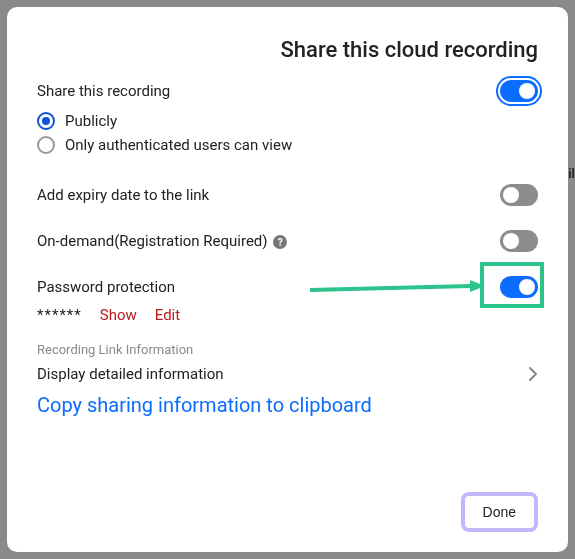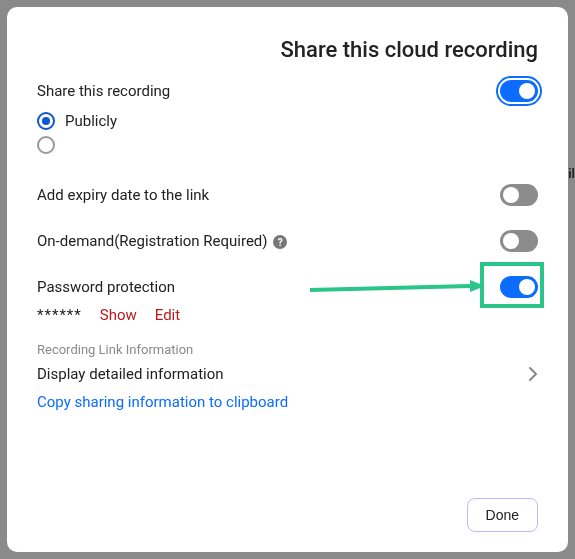--- a/index.html
+++ b/index.html
@@ -121,35 +121,35 @@
     display: flex;
     align-items: center;
     justify-content: space-between;
     font-size: 15px;
     color: #222;
     margin-bottom: 10px;
     cursor: pointer;
   }
   .chevron svg { display: block; }
   .copy-link {
-    font-size: 15px;
+    font-size: 20px;
     color: #0b6cff;
     cursor: pointer;
     margin-bottom: 14px;
   }
   .footer {
     margin-top: auto;
     display: flex;
     justify-content: flex-end;
   }
   .done-btn {
     font-size: 14px;
     color: #222;
     background: #fff;
-    border: 1px solid #c4b5fd;
+    border: 4px solid #c4b5fd;
     border-radius: 8px;
     padding: 8px 18px;
     cursor: pointer;
     text-align: center;
   }
   
   .highlight-box {
     position: absolute;
     border: 4px solid #2BC48A;
     width: 64px;
@@ -190,20 +190,21 @@
       </span>
   </div>
 
   <div class="radios">
     <div class="radio-row">
       <span class="radio-outer selected"></span>
       <span>Publicly</span>
     </div>
     <div class="radio-row">
       <span class="radio-outer"></span>
+      <span>Only authenticated users can view</span>
     </div>
   </div>
 
   <div class="row section">
     <span>Add expiry date to the link</span>
     <span class="toggle off">
         <span class="knob"></span>
       </span>
   </div>
 

